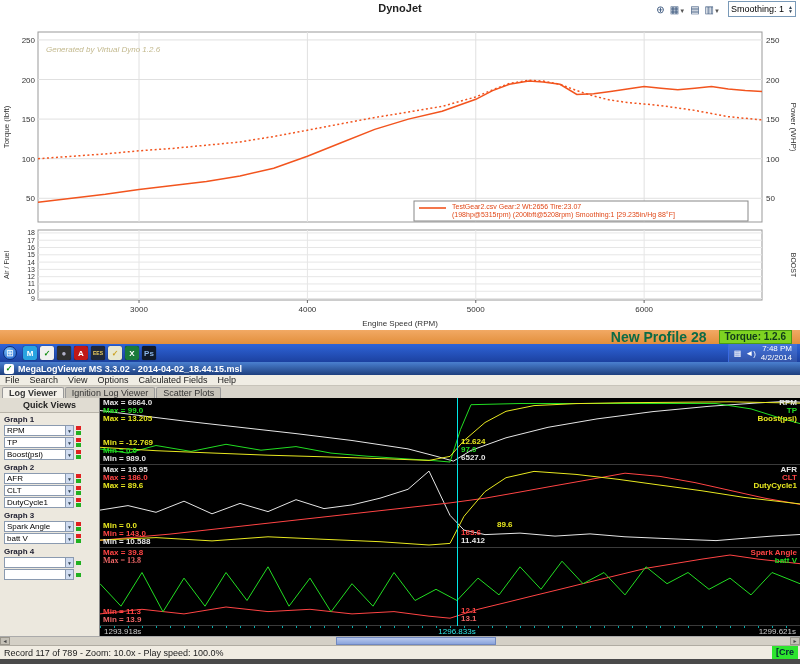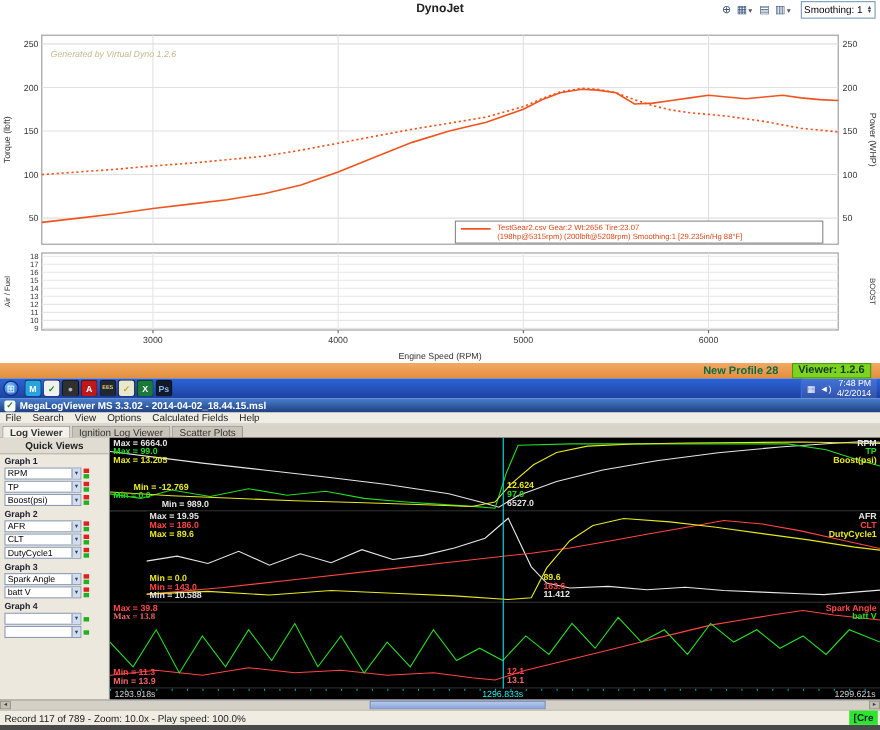--- a/index.html
+++ b/index.html
@@ -11,21 +11,21 @@
   #dyno-title{position:absolute;left:0;right:0;top:2px;text-align:center;font-weight:bold;font-size:11px;color:#222}
   #dyno-tools{position:absolute;right:4px;top:1px;display:flex;align-items:center;gap:3px;z-index:2}
   .tool-btn{font-size:10px;color:#35527a;cursor:default;padding:0 1px}
   .tool-caret{font-size:6px;color:#555}
   #smoothing-box{display:flex;align-items:center;border:1px solid #7a9ab8;background:#fff;font-size:9px;padding:0 2px;height:14px;margin-left:4px}
   #smoothing-box .spin{display:flex;flex-direction:column;margin-left:4px;font-size:5px;line-height:4px;color:#345}
   #dyno-svg{display:block}
 
   
   #profilebar{height:14px;background:linear-gradient(#f2a964,#e28f3c);display:flex;align-items:center;justify-content:flex-end;gap:12px;padding-right:8px;box-sizing:border-box}
-  #profile-name{color:#0c6b46;font-weight:bold;font-size:10px}
+  #profile-name{color:#0c6b46;font-weight:bold;font-size:14px}
   #version-chip{background:#7ed321;color:#103a1a;font-size:10px;font-weight:bold;padding:0 5px;height:12px;line-height:12px;border:1px solid #4d9a14}
 
   
   #taskbar{height:18px;background:linear-gradient(#2e64d8,#1c41a0);display:flex;align-items:center;padding:0 3px;box-sizing:border-box}
   #start-orb{width:14px;height:14px;border-radius:50%;background:radial-gradient(circle at 35% 30%,#7cc4f8,#1a56c8);display:flex;align-items:center;justify-content:center;color:#fff;font-size:9px;margin-right:6px;border:1px solid #0c2f78;box-sizing:border-box}
   .task-icon{width:14px;height:14px;border-radius:2px;display:flex;align-items:center;justify-content:center;font-size:8px;font-weight:bold;margin-right:3px;box-shadow:0 0 1px #000}
   #tray{margin-left:auto;display:flex;align-items:center;gap:5px;background:rgba(255,255,255,.10);padding:0 5px;height:100%;border-left:1px solid #3a6ae0}
   .tray-glyph{color:#fff;font-size:8px}
   #clock{color:#fff;font-size:8px;text-align:right;line-height:9px}
 
@@ -157,21 +157,21 @@
       <line x1="644.139534883721" y1="282" x2="644.139534883721" y2="285" stroke="#666"></line>
       <text x="644.139534883721" y="294" text-anchor="middle" font-size="8" fill="#333">6000</text>
       <text x="9" y="247" font-size="7" fill="#333" text-anchor="middle" transform="rotate(-90 9 247)">Air / Fuel</text>
       <text x="791" y="247" font-size="7" fill="#333" text-anchor="middle" transform="rotate(90 791 247)">BOOST</text>
       <text x="400" y="308" text-anchor="middle" font-size="8" fill="#333">Engine Speed (RPM)</text>
     </svg>
 </div>
 
 <div id="profilebar">
   <span id="profile-name">New Profile 28</span>
-  <span id="version-chip">Viewer: 1.2.6</span>
+  <span id="version-chip">Torque: 1.2.6</span>
 </div>
 
 <div id="taskbar">
   <span id="start-orb">⊞</span>
   <span id="task-icons" style="display:flex;align-items:center">
       <span class="task-icon" style="background: rgb(41, 163, 224); color: rgb(255, 255, 255);">M</span>
       <span class="task-icon" style="background: rgb(240, 240, 240); color: rgb(10, 138, 10);">✓</span>
       <span class="task-icon" style="background: rgb(48, 48, 48); color: rgb(176, 176, 200);">●</span>
       <span class="task-icon" style="background: rgb(192, 24, 24); color: rgb(255, 255, 255);">A</span>
       <span class="task-icon" style="background: rgb(32, 40, 56); color: rgb(240, 208, 96); font-size: 5px;">EES</span>
@@ -326,51 +326,51 @@
             <polyline points="0.0,49.3 56.0,52.7 112.0,55.0 168.0,57.2 224.0,58.8 280.0,60.6 329.0,62.4 350.0,58.4 364.0,42.6 385.0,24.5 406.0,13.3 434.0,7.6 476.0,5.6 525.0,4.7 574.0,4.3 630.0,3.8 700.0,5.2" fill="none" stroke="#e8e820" stroke-width="1"></polyline>
           </svg>
           <div class="stat maxes">
             <div style="color: rgb(230, 230, 230);">Max = 6664.0</div>
             <div style="color: rgb(34, 221, 34);">Max = 99.0</div>
             <div style="color: rgb(232, 232, 32);">Max = 13.205</div>
           </div>
           <div class="stat mins">
             <div style="color: rgb(232, 232, 32); text-align: center;">Min = -12.769</div>
             <div style="color: rgb(34, 221, 34);">Min = 0.0</div>
-            <div style="color: rgb(230, 230, 230); margin-left: 44px;">Min = 989.0</div>
+            <div style="color: rgb(230, 230, 230);">Min = 989.0</div>
           </div>
           <div class="stat curvals" style="left: 361px;">
             <div style="color: rgb(232, 232, 32);">12.624</div>
             <div style="color: rgb(34, 221, 34);">97.0</div>
             <div style="color: rgb(230, 230, 230);">6527.0</div>
           </div>
           <div class="stat rlabels">
             <div style="color: rgb(230, 230, 230);">RPM</div>
             <div style="color: rgb(34, 221, 34);">TP</div>
             <div style="color: rgb(232, 232, 32);">Boost(psi)</div>
           </div>
         </div>
-        <div class="panel" style="height: 83px; margin-left: 33px;">
+        <div class="panel" style="height: 83px;">
           <svg width="700" height="82">
             <polyline points="0.0,45.1 28.0,40.6 56.0,47.3 84.0,36.2 112.0,48.8 140.0,38.4 168.0,46.6 196.0,34.7 224.0,43.6 252.0,39.9 280.0,33.2 308.0,24.3 329.0,6.1 350.0,50.3 364.0,65.1 385.0,69.6 420.0,68.1 455.0,71.1 490.0,68.9 525.0,71.8 560.0,73.3 595.0,74.8 616.0,75.6 644.0,73.3 672.0,71.1 700.0,69.5" fill="none" stroke="#e6e6e6" stroke-width="1"></polyline>
             <polyline points="0.0,75.3 70.0,69.1 140.0,61.3 210.0,53.5 280.0,45.7 350.0,37.9 385.0,33.2 420.0,27.0 455.0,20.7 490.0,14.5 525.0,8.2 560.0,11.4 595.0,17.6 630.0,25.4 665.0,33.2 700.0,39.4" fill="none" stroke="#ff4444" stroke-width="1"></polyline>
             <polyline points="0.0,75.1 56.0,72.6 112.0,75.9 168.0,71.8 224.0,74.3 280.0,76.7 329.0,80.0 350.0,78.4 364.0,51.3 385.0,26.6 406.0,12.7 434.0,6.4 476.0,9.4 518.0,14.3 560.0,20.1 602.0,25.8 644.0,32.4 700.0,38.9" fill="none" stroke="#e8e820" stroke-width="1"></polyline>
           </svg>
           <div class="stat maxes">
             <div style="color: rgb(230, 230, 230);">Max = 19.95</div>
             <div style="color: rgb(255, 68, 68);">Max = 186.0</div>
             <div style="color: rgb(232, 232, 32);">Max = 89.6</div>
           </div>
           <div class="stat mins">
             <div style="color: rgb(232, 232, 32);">Min = 0.0</div>
             <div style="color: rgb(255, 68, 68);">Min = 143.0</div>
             <div style="color: rgb(230, 230, 230);">Min = 10.588</div>
           </div>
           <div class="stat curvals" style="left: 361px;">
-            <div style="color: rgb(232, 232, 32);">89.6</div>
+            <div style="color: rgb(232, 232, 32); padding-left: 36px;">89.6</div>
             <div style="color: rgb(255, 68, 68);">163.6</div>
             <div style="color: rgb(230, 230, 230);">11.412</div>
           </div>
           <div class="stat rlabels">
             <div style="color: rgb(230, 230, 230);">AFR</div>
             <div style="color: rgb(255, 68, 68);">CLT</div>
             <div style="color: rgb(232, 232, 32);">DutyCycle1</div>
           </div>
         </div>
         <div class="panel" style="height: 78px;">

